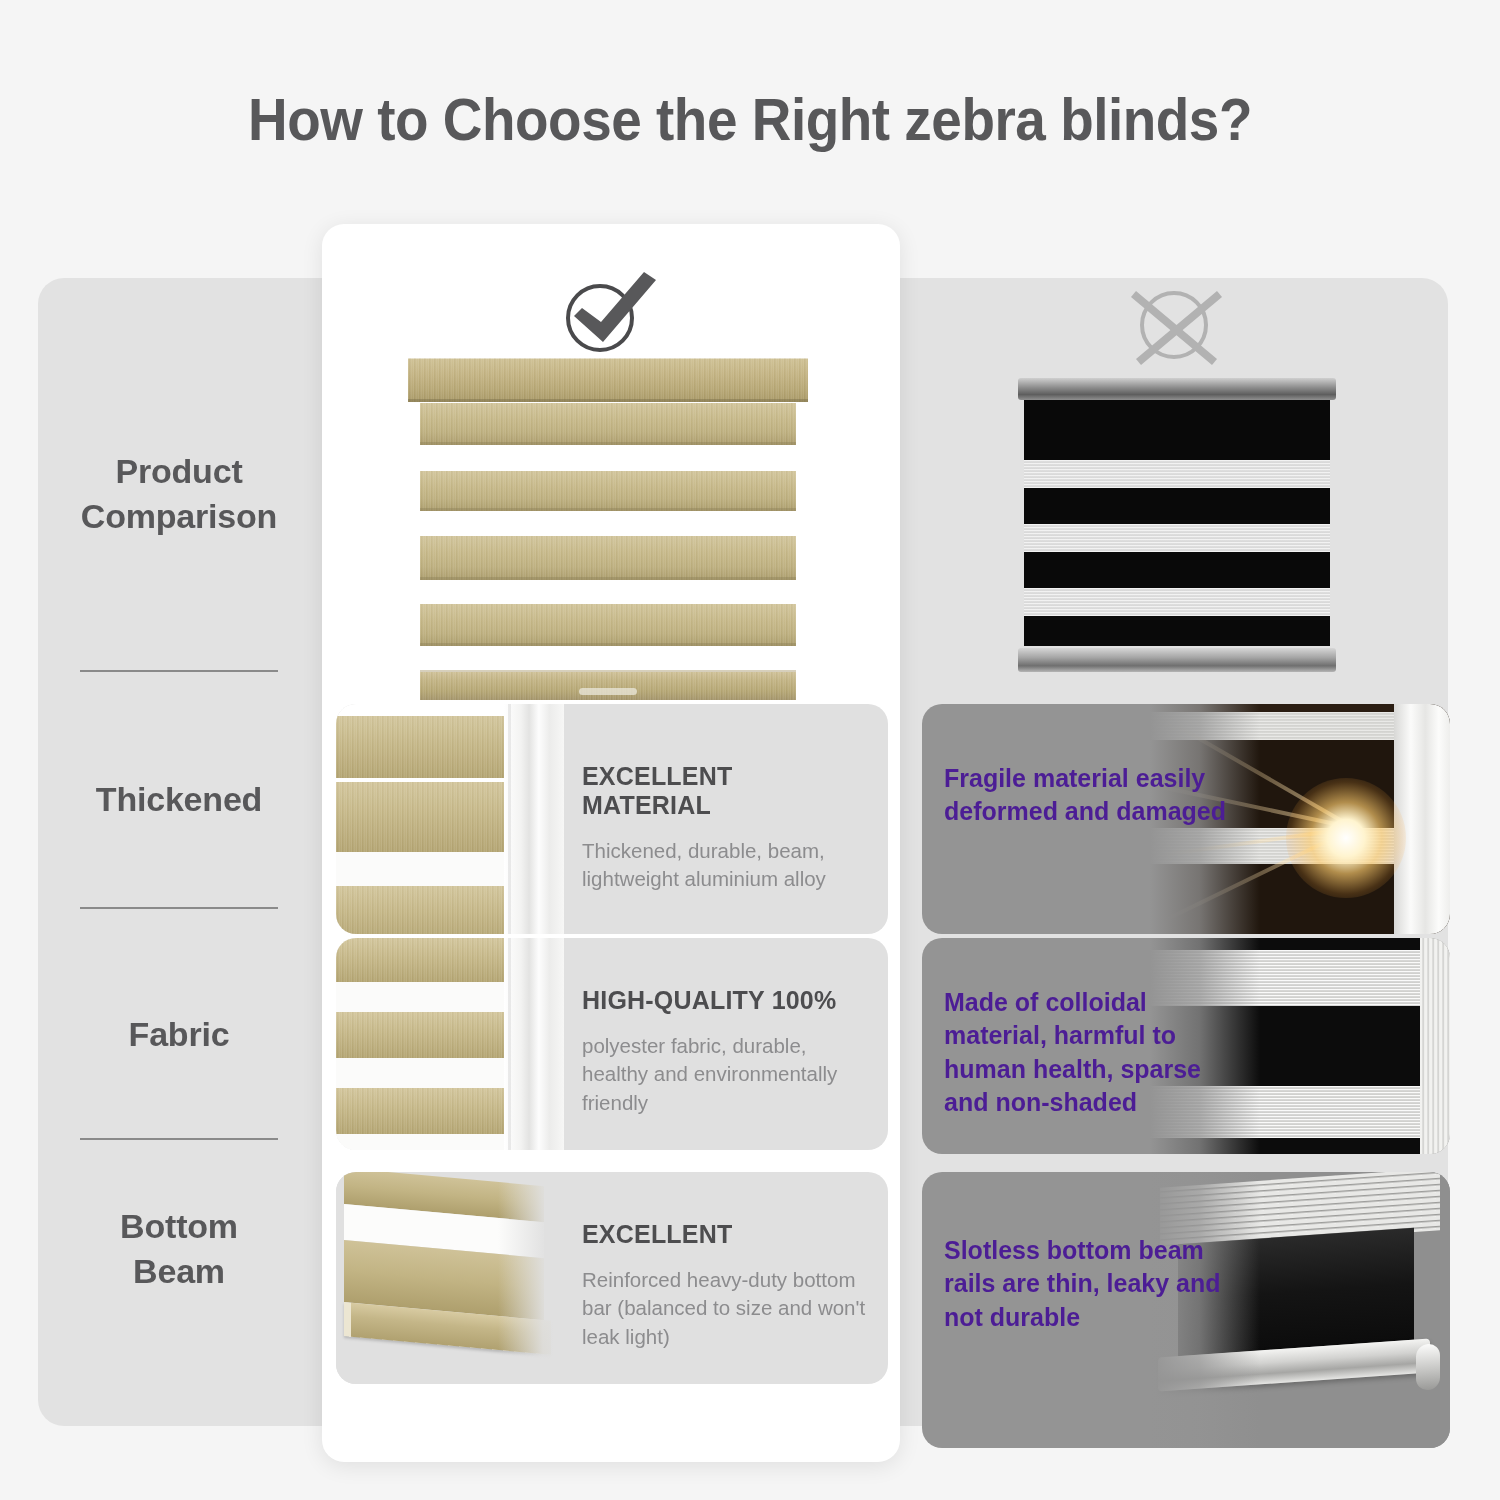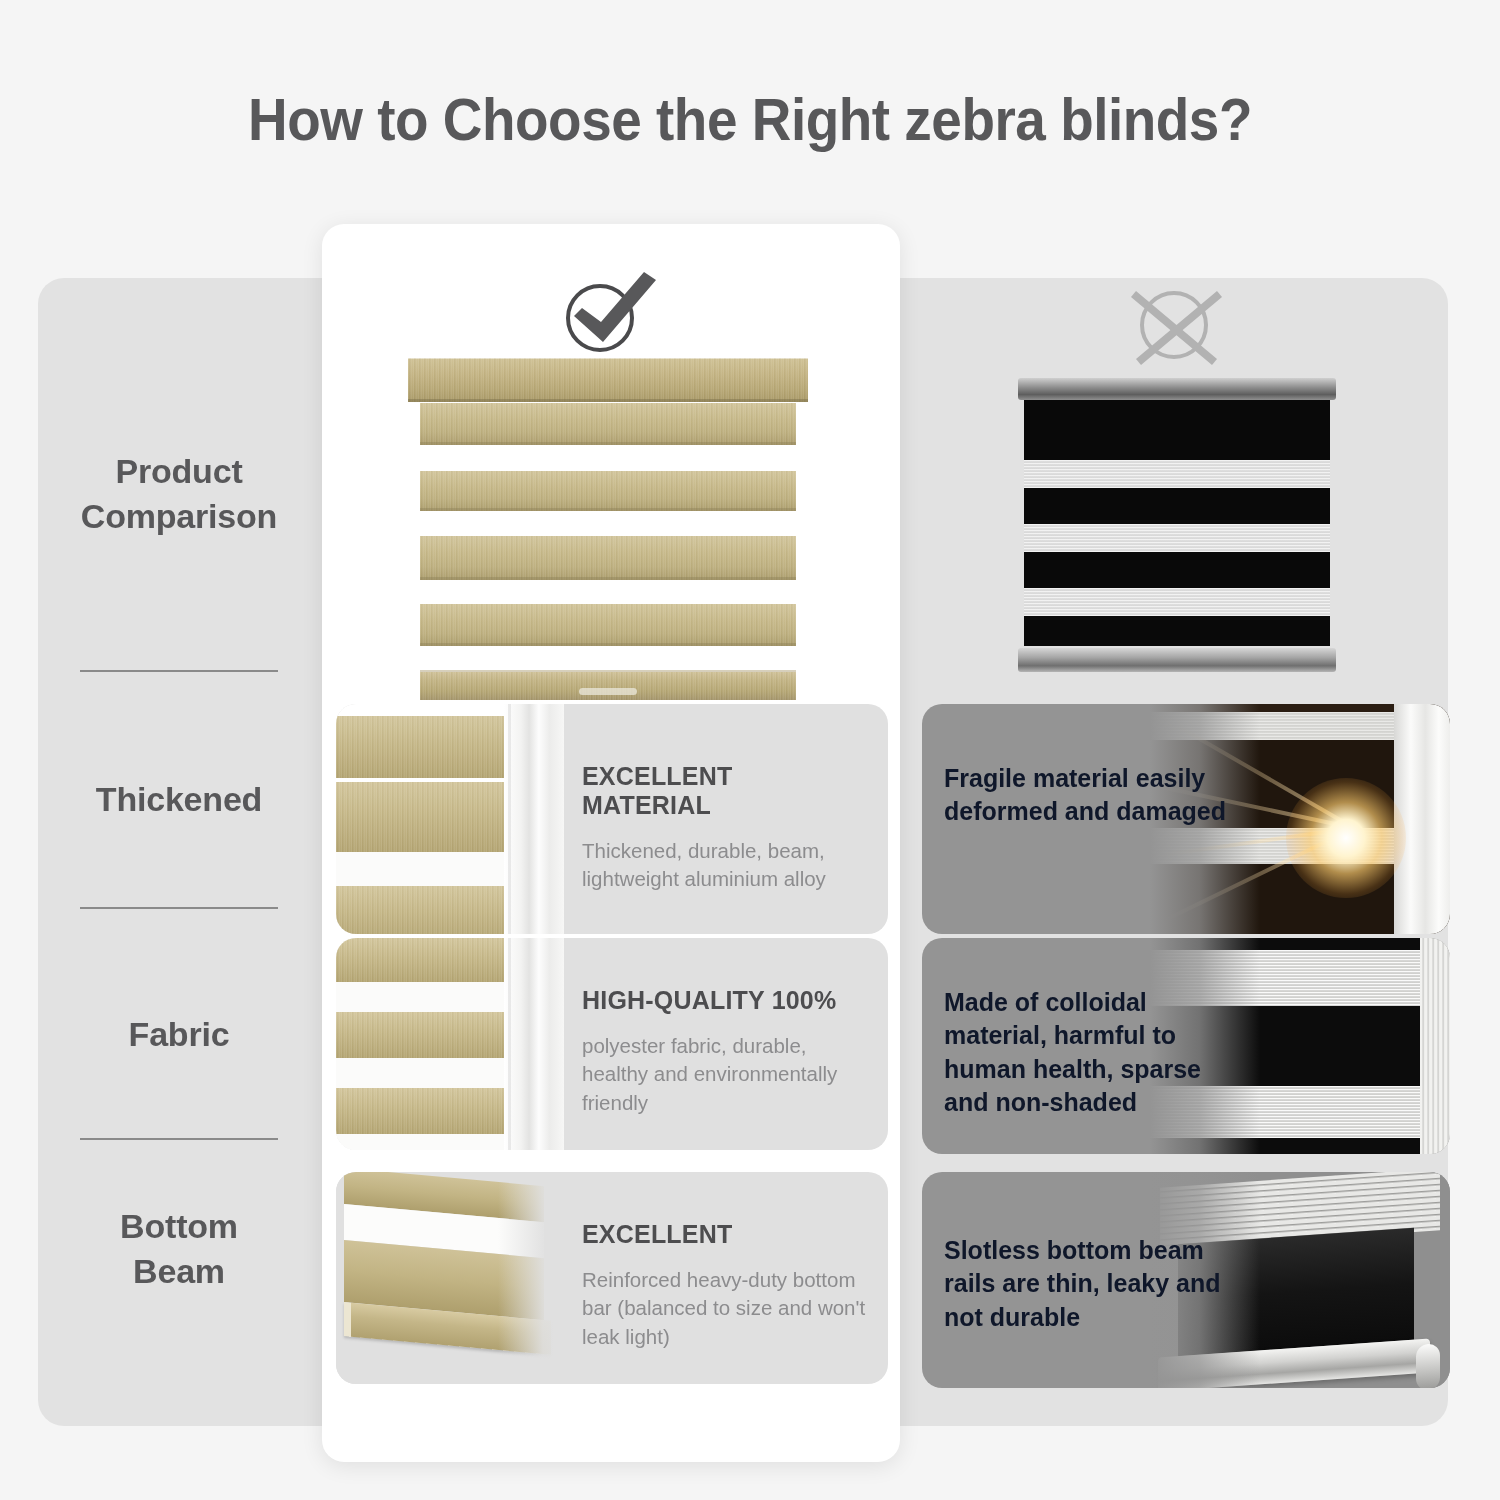--- a/index.html
+++ b/index.html
@@ -216,24 +216,24 @@
 
   
   .card-bad{
     position:absolute;
     background:#949494;
     border-radius:20px;
     overflow:hidden;
   }
   .card-bad.b1{left:922px;top:704px;width:528px;height:230px;}
   .card-bad.b2{left:922px;top:938px;width:528px;height:216px;}
-  .card-bad.b3{left:922px;top:1172px;width:528px;height:216px;}
+  .card-bad.b3{left:922px;top:1172px;width:528px;height:276px;}
   .cb-txt{
     position:absolute;left:22px;top:58px;width:300px;
-    font-size:25px;font-weight:bold;color:#0f172a;line-height:1.33;
+    font-size:25px;font-weight:bold;color:#4c1d95;line-height:1.33;
     z-index:3;
   }
   .card-bad.b2 .cb-txt{top:48px;}
   .card-bad.b3 .cb-txt{top:62px;}
   .cb-img{position:absolute;right:0;top:0;bottom:0;width:300px;overflow:hidden;}
   .cb-fade{
     position:absolute;left:0;top:0;bottom:0;width:110px;z-index:2;
     background:linear-gradient(90deg,#949494 0%,rgba(148,148,148,.75) 45%,rgba(148,148,148,0) 100%);
   }
 

